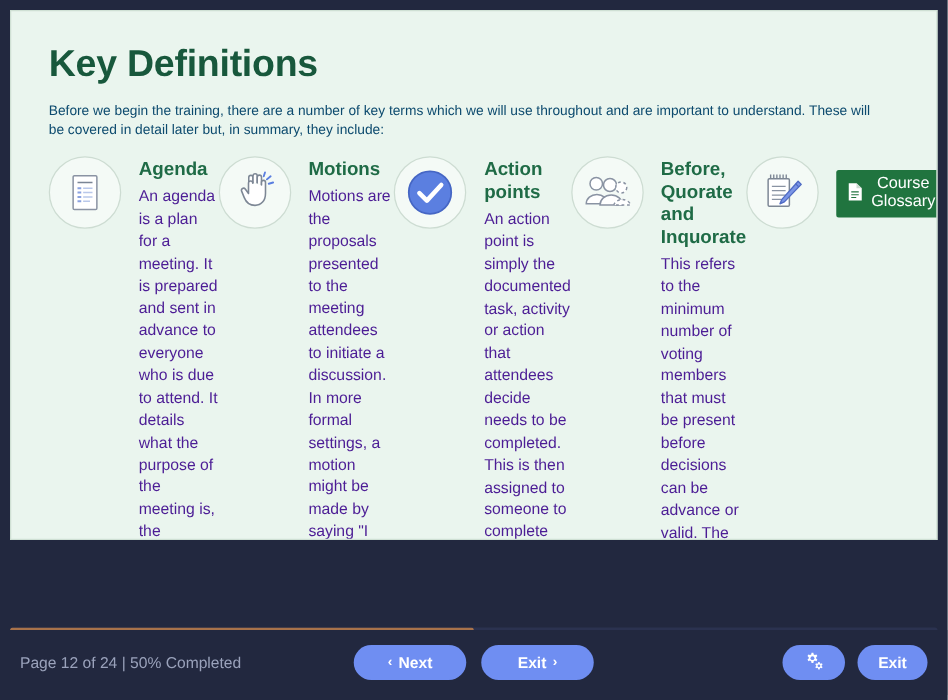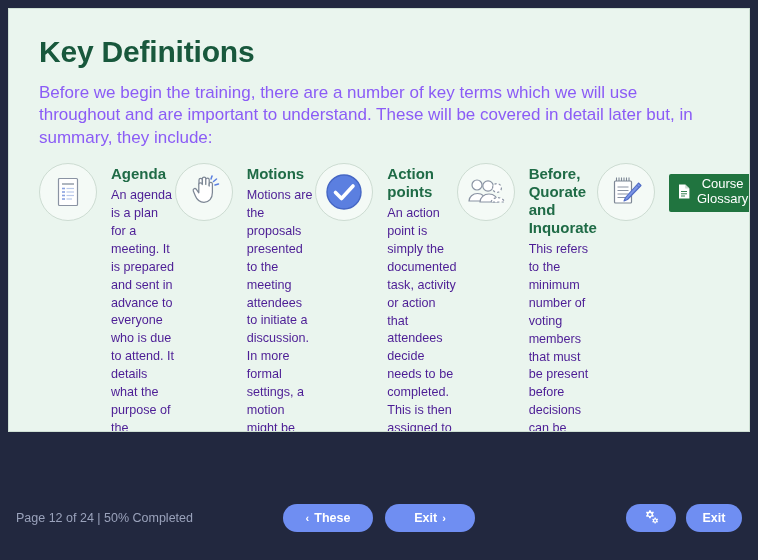--- a/index.html
+++ b/index.html
@@ -38,23 +38,23 @@
   .slide-title {
     font-size: 30px;
     font-weight: bold;
     color: #18583c;
     letter-spacing: -0.2px;
     line-height: 1.1;
     margin-bottom: 14px;
   }
 
   .intro {
-    font-size: 17px;
+    font-size: 11px;
     line-height: 1.32;
-    color: #8b5cf6;
+    color: #0c4a6e;
     margin-bottom: 12px;
     max-width: 668px;
   }
 
   
   .def-list { display: flex; flex-direction: row; }
 
   .def-row {
     display: flex;
     align-items: flex-start;
@@ -124,21 +124,21 @@
   .progress-fill {
     height: 100%;
     background: #a8724a;
     border-radius: 2px;
   }
 
   
   .footer {
     position: absolute;
     left: 0;
-    top: 492px;
+    top: 504px;
     width: 758px;
     height: 52px;
     background: #22283f;
     display: flex;
     align-items: center;
     padding: 0 16px;
   }
 
   .page-status {
     font-size: 12.5px;
@@ -324,21 +324,21 @@
     <div class="progress-fill" id="progress-fill" style="width: 50%;"></div>
   </div>
 
   <div class="footer">
 
     <div class="page-status">Page 12 of 24 | 50% Completed</div>
 
     <div class="nav-center">
       <button class="pill">
         <span class="chev">‹</span>
-        <span>These</span>
+        <span>Next</span>
       </button>
       <button class="pill">
         <span>Exit</span>
         <span class="chev">›</span>
       </button>
     </div>
 
     <div class="right-group">
       <button class="pill icon-pill">
         <span>

